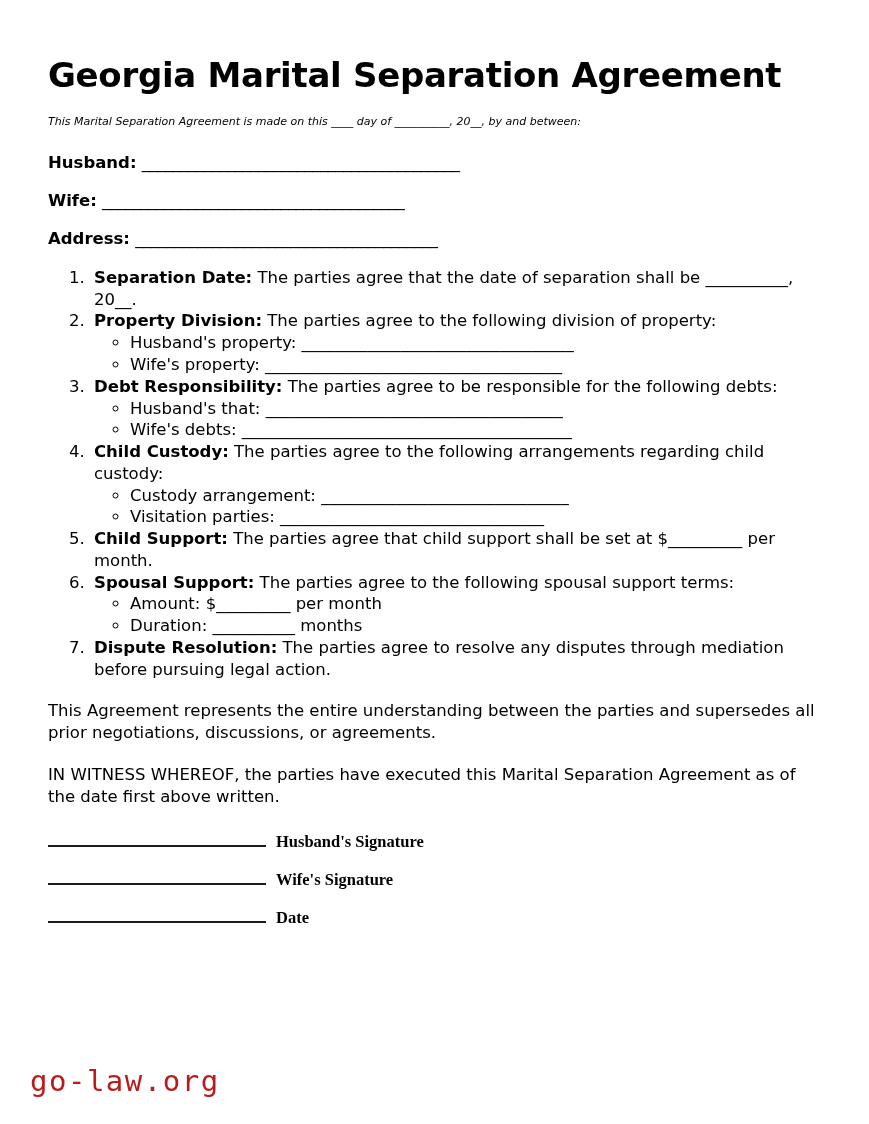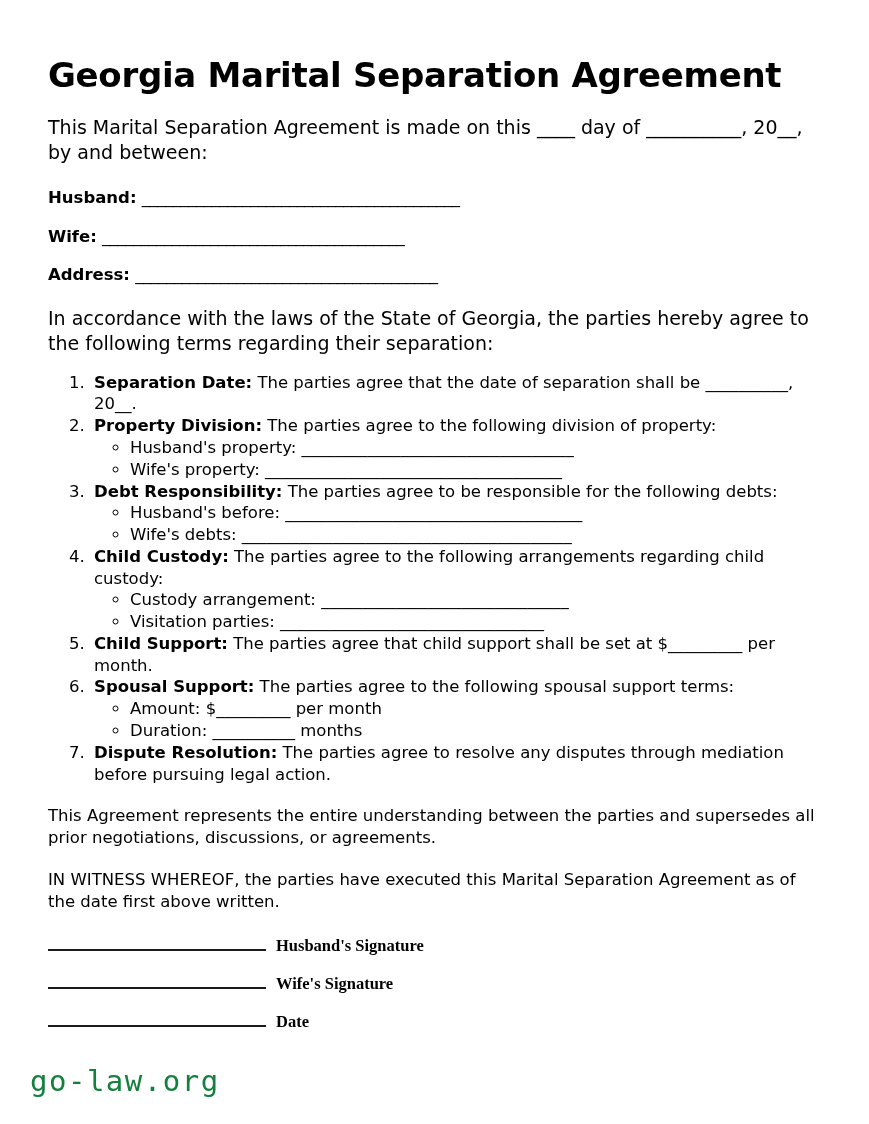--- a/index.html
+++ b/index.html
@@ -23,23 +23,24 @@
     position: relative;
   }
   .doc-title {
     font-size: 34px;
     font-weight: bold;
     letter-spacing: -0.3px;
     line-height: 1.15;
     margin: 8px 0 0 0;
   }
   p.body-text {
-    font-size: 19px;
+    font-size: 11px;
     line-height: 1.32;
     margin: 20px 0 0 0;
+    font-style: italic;
   }
   .parties {
     margin-top: 22px;
   }
   .party-row {
     font-size: 16.5px;
     line-height: 1.3;
     margin-bottom: 17px;
     white-space: nowrap;
   }
@@ -101,21 +102,21 @@
     margin-left: 10px;
     white-space: nowrap;
   }
   .watermark {
     position: absolute;
     left: 30px;
     bottom: 26px;
     font-family: "DejaVu Sans Mono", monospace;
     font-size: 29px;
     letter-spacing: 1.5px;
-    color: #15803d;
+    color: #b91c1c;
   }
 </style>
 </head>
 <body>
 
 <div class="page">
 
   <h1 class="doc-title">Georgia Marital Separation Agreement</h1>
 
   <p class="body-text">This Marital Separation Agreement is made on this ____ day of __________, 20__, by and between:</p>
@@ -128,37 +129,36 @@
     <div class="party-row">
       <span class="lbl">Wife:</span>
       <span class="fill">_______________________________________</span>
     </div>
     <div class="party-row">
       <span class="lbl">Address:</span>
       <span class="fill">_______________________________________</span>
     </div>
   </div>
 
-  <p class="body-text">In accordance with the laws of the State of Georgia, the parties hereby agree to the following terms regarding their separation:</p>
 
   <ol class="terms">
     <li>
       <span class="term-name">Separation Date:</span><span> The parties agree that the date of separation shall be __________, 20__.</span>
     </li>
     <li>
       <span class="term-name">Property Division:</span><span> The parties agree to the following division of property:</span>
       <ul class="sub">
         <li>Husband's property: _________________________________</li>
         <li>Wife's property: ____________________________________</li>
       </ul>
     </li>
     <li>
       <span class="term-name">Debt Responsibility:</span><span> The parties agree to be responsible for the following debts:</span>
       <ul class="sub">
-        <li>Husband's before: ____________________________________</li>
+        <li>Husband's that: ____________________________________</li>
         <li>Wife's debts: ________________________________________</li>
       </ul>
     </li>
     <li>
       <span class="term-name">Child Custody:</span><span> The parties agree to the following arrangements regarding child custody:</span>
       <ul class="sub">
         <li>Custody arrangement: ______________________________</li>
         <li>Visitation parties: ________________________________</li>
       </ul>
     </li>

